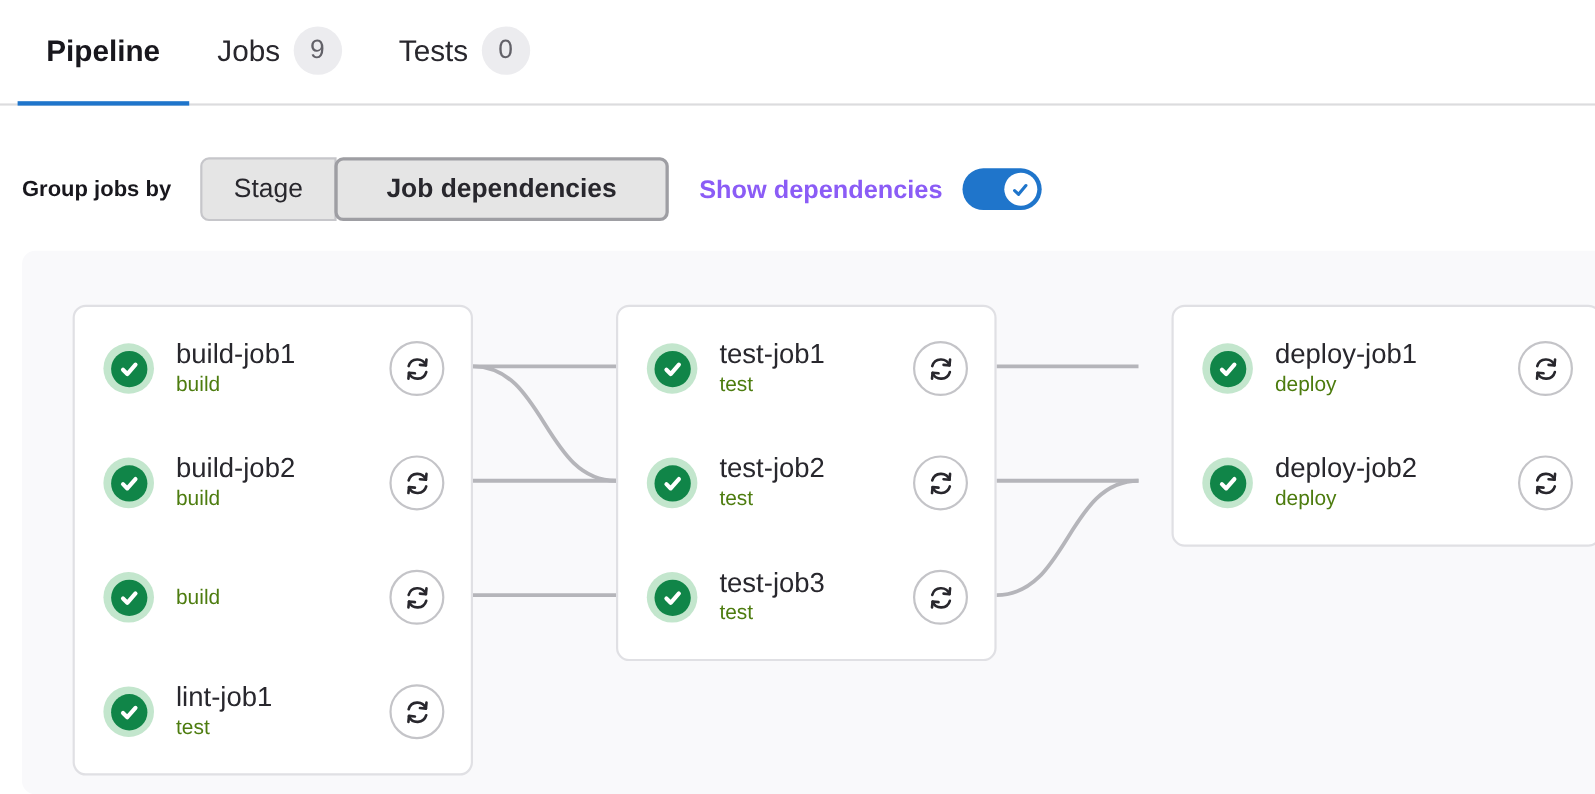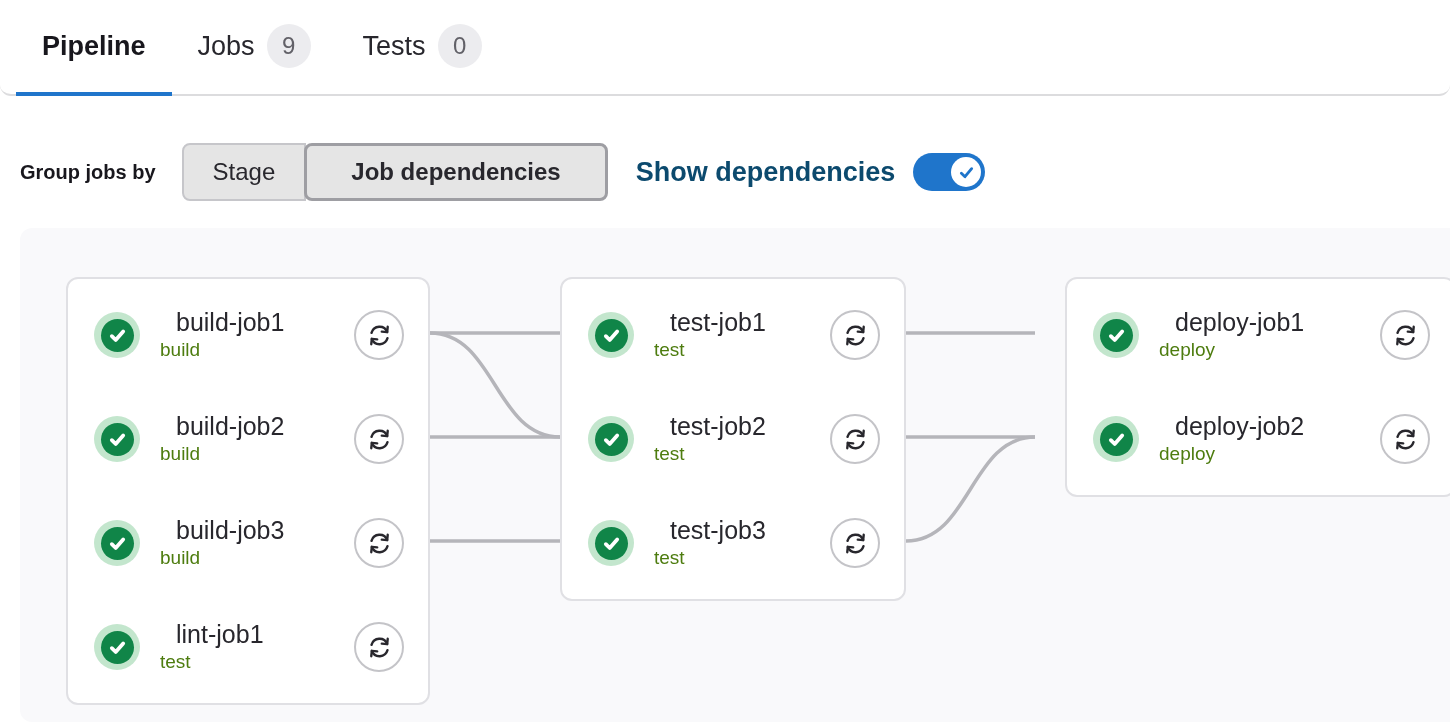--- a/index.html
+++ b/index.html
@@ -13,21 +13,20 @@
     position: relative;
   }
 
   
   .tabbar {
     display: flex;
     align-items: stretch;
     height: 96px;
     border-bottom: 2px solid #dcdcde;
     padding-left: 16px;
-    border-radius: 11px;
   }
   .tab {
     display: flex;
     align-items: center;
     gap: 12px;
     padding: 0 26px;
     margin-bottom: -2px;
     border-bottom: 4px solid transparent;
     font-size: 27px;
     color: #28272d;
@@ -81,22 +80,22 @@
   .seg-btn + .seg-btn { margin-left: -2px; }
   .seg-btn.selected {
     border: 3px solid #9e9ea3;
     border-radius: 8px;
     z-index: 2;
     padding: 0 44px;
     font-weight: bold;
   }
   .show-label {
     font-weight: 700;
-    font-size: 27px;
-    color: #0c4a6e;
+    font-size: 23px;
+    color: #8b5cf6;
     margin-left: 28px;
     white-space: nowrap;
     text-align: center;
   }
   .toggle {
     width: 72px; height: 38px;
     margin-left: 18px;
     border: none;
     border-radius: 19px;
     background: #1f75cb;
@@ -160,21 +159,20 @@
     background: #108548;
     display: flex; align-items: center; justify-content: center;
   }
   .job-text { margin-left: 20px; flex: 1; min-width: 0; }
   .job-name {
     font-size: 25px;
     color: #28272d;
     line-height: 1.15;
     display: block;
     cursor: pointer;
-    margin-left: 16px;
   }
   .job-stage {
     font-size: 19px;
     color: #4d7c0f;
     line-height: 1.2;
     margin-top: 3px;
     display: block;
   }
   .retry-btn {
     width: 50px; height: 50px;
@@ -276,21 +274,20 @@
   </div>
       <div class="job-row">
     <span class="status-icon">
       <span class="inner">
         <svg width="21" height="21" viewBox="0 0 20 20">
           <path d="M4.6 10.6 L8.3 14.3 L15.4 6.2" stroke="#ffffff" stroke-width="3.6" fill="none" stroke-linecap="round" stroke-linejoin="round"></path>
         </svg>
       </span>
     </span>
     <span class="job-text">
-      <span class="job-name">build-job3</span>
       <span class="job-stage">build</span>
     </span>
     <button class="retry-btn">
       <svg width="27" height="27" viewBox="0 0 26 26" fill="none" stroke="#28272d" stroke-width="2.3" stroke-linecap="round" stroke-linejoin="round">
         <path d="M5.3 10.4 A8 8 0 0 1 20.4 9.6"></path>
         <path d="M20.7 15.6 A8 8 0 0 1 5.6 16.4"></path>
         <path d="M20.9 4.6 L20.4 9.8 L15.2 9.3"></path>
         <path d="M5.1 21.4 L5.6 16.2 L10.8 16.7"></path>
       </svg>
     </button>

